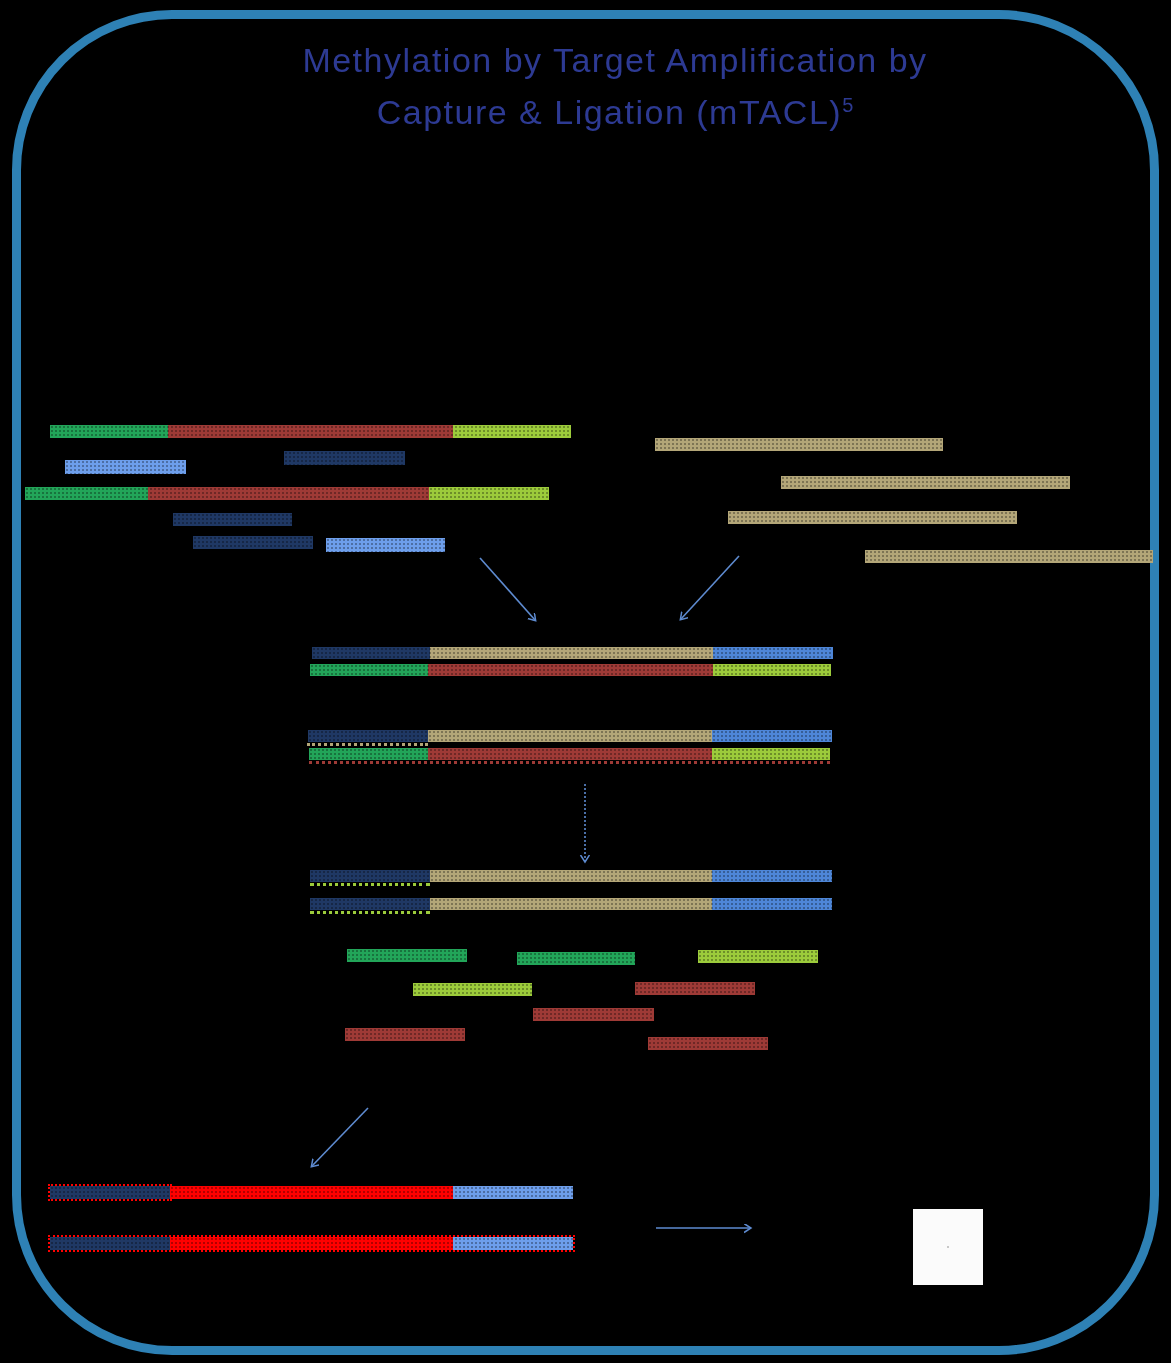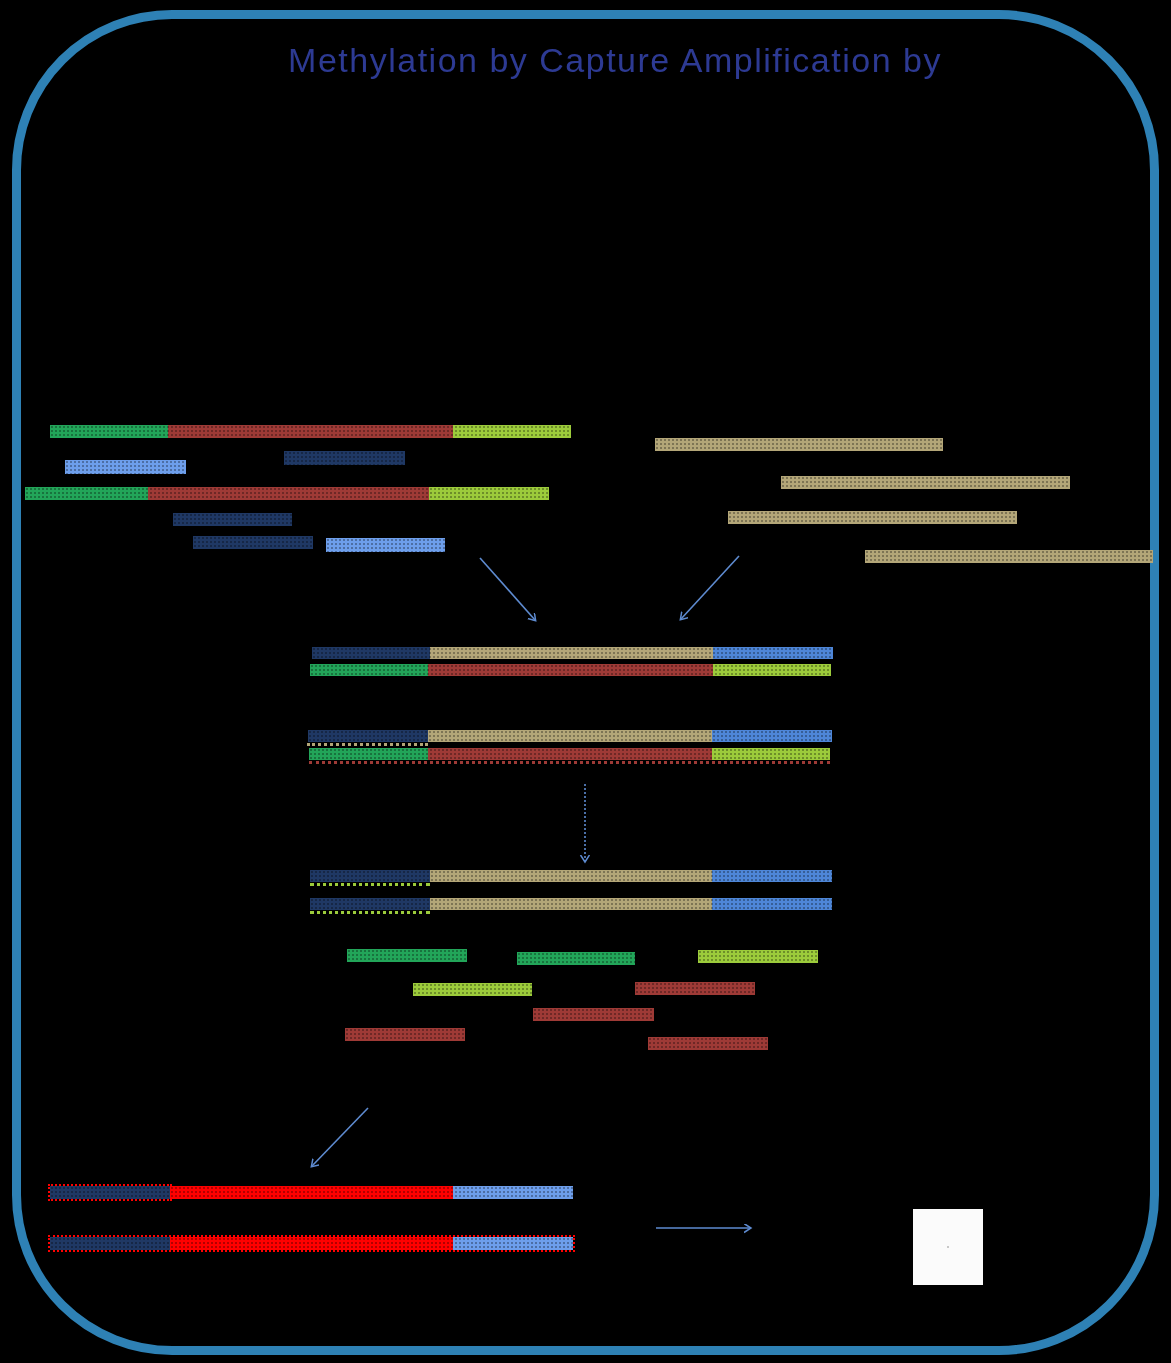--- a/index.html
+++ b/index.html
@@ -20,21 +20,22 @@
       background-size:9px 9px;}
   #arrow-layer{position:absolute;left:0;top:0;}
 </style>
 </head>
 <body>
 
 <div id="stage" style="background: rgb(0, 0, 0);">
   <div class="frame" style="border-color: rgb(46, 129, 181);"></div>
 
   <div class="title" style="color: rgb(45, 58, 147);">
-    <div>Methylation by Capture Amplification by</div>
+    <div>Methylation by Target Amplification by</div>
+    <div><span>Capture &amp; Ligation (mTACL)</span><sup>5</sup></div>
   </div>
 
   <svg id="arrow-layer" width="1171" height="1363" xmlns="http://www.w3.org/2000/svg">
     <defs>
       <marker id="ah" markerWidth="12" markerHeight="12" refX="6" refY="4.5" orient="auto" markerUnits="userSpaceOnUse">
         <path id="ah-path" d="M0,0 L7,4.5 L0,9" fill="none" stroke-width="1.5" stroke="#5E8BD0"></path>
       </marker>
     </defs>
   <line x1="480" y1="558" x2="535" y2="620" stroke="#5E8BD0" stroke-width="1.6" marker-end="url(#ah)"></line>
       <line x1="739" y1="556" x2="681" y2="619" stroke="#5E8BD0" stroke-width="1.6" marker-end="url(#ah)"></line>

